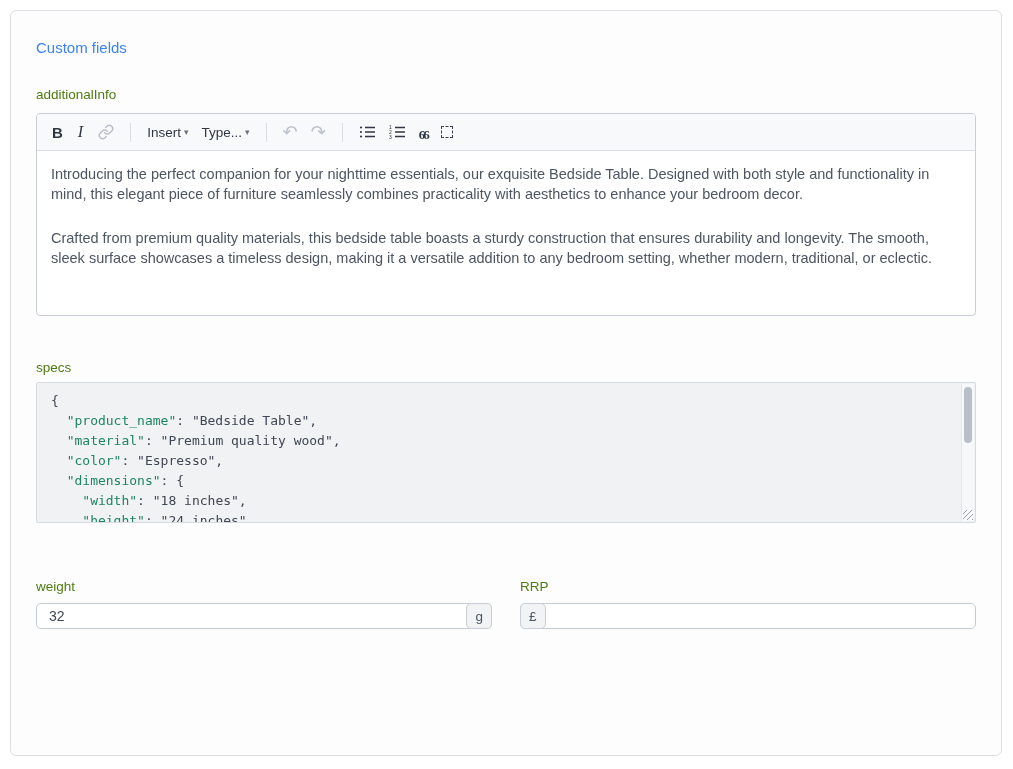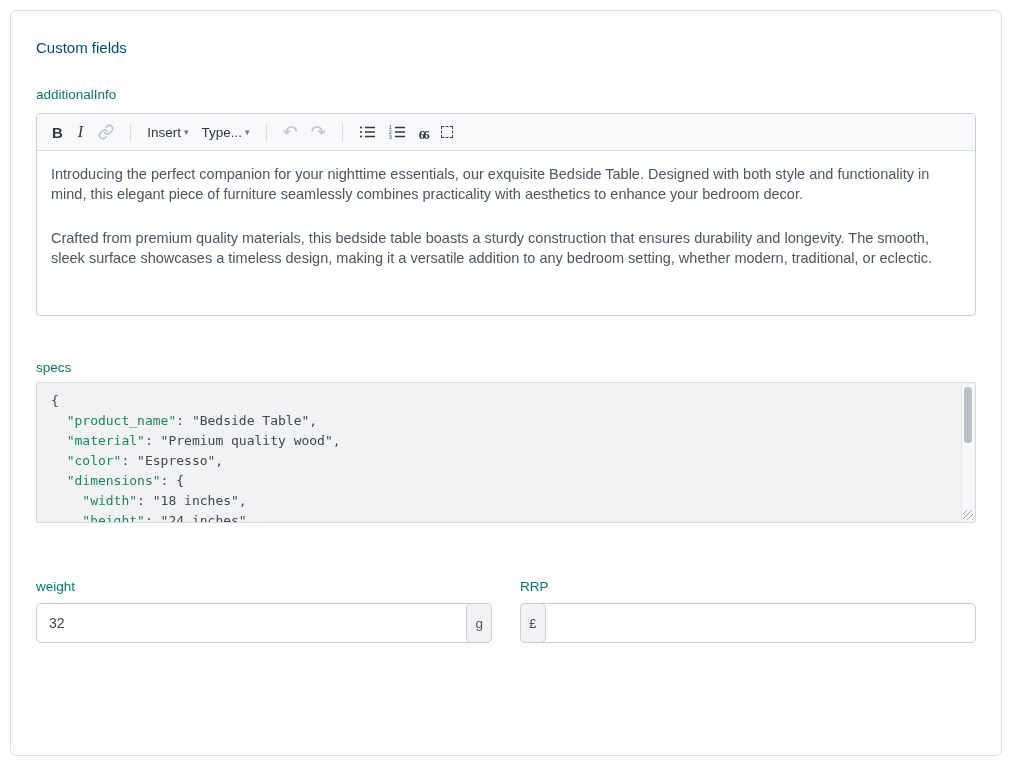--- a/index.html
+++ b/index.html
@@ -6,25 +6,25 @@
   html, body { width: 1013px; height: 769px; background: #ffffff;
     font-family: "Liberation Sans", "DejaVu Sans", sans-serif; }
 
   .card {
     position: absolute; left: 10px; top: 10px; width: 992px; height: 746px;
     background: #fdfdfd; border: 1px solid #dcdfe4; border-radius: 6px;
     padding: 0 25px;
   }
 
   .card-title {
-    margin-top: 28px; font-size: 15px; font-weight: 500; color: #0c4a6e;
+    margin-top: 28px; font-size: 15px; font-weight: 500; color: #3b82f6;
   }
 
   .field-label {
-    display: block; font-size: 13.5px; color: #0f766e; font-weight: 400;
+    display: block; font-size: 13.5px; color: #4d7c0f; font-weight: 400;
   }
 
   
   .rte-label { margin-top: 31px; margin-bottom: 11px; }
   .rte {
     border: 1px solid #c9ced6; border-radius: 4px; background: #ffffff;
     height: 203px; overflow: hidden;
   }
   .rte-toolbar {
     height: 37px; background: #f8f9fa; border-bottom: 1px solid #dadee4;
@@ -79,21 +79,21 @@
   }
 
   
   .row { display: flex; gap: 28px; }
   .row-1 { margin-top: 56px; justify-content: flex-end; }
   .row-2 { margin-top: 38px; }
   .col { flex: 1; min-width: 0; }
   .col .field-label { margin-bottom: 9px; }
 
   .input-group {
-    display: flex; height: 40px; background: #ffffff;
+    display: flex; height: 26px; background: #ffffff;
     border: 1px solid #c6ccd4; border-radius: 5px; align-items: stretch;
   }
   .input-group input {
     flex: 1; min-width: 0; border: none; outline: none; background: transparent;
     padding: 0 12px; font-size: 14px; color: #3f4654;
     font-family: "Liberation Sans", "DejaVu Sans", sans-serif;
   }
   .addon {
     display: flex; align-items: center; padding: 0 8px;
     background: #f2f3f5; color: #4b5563; font-size: 13.5px;

